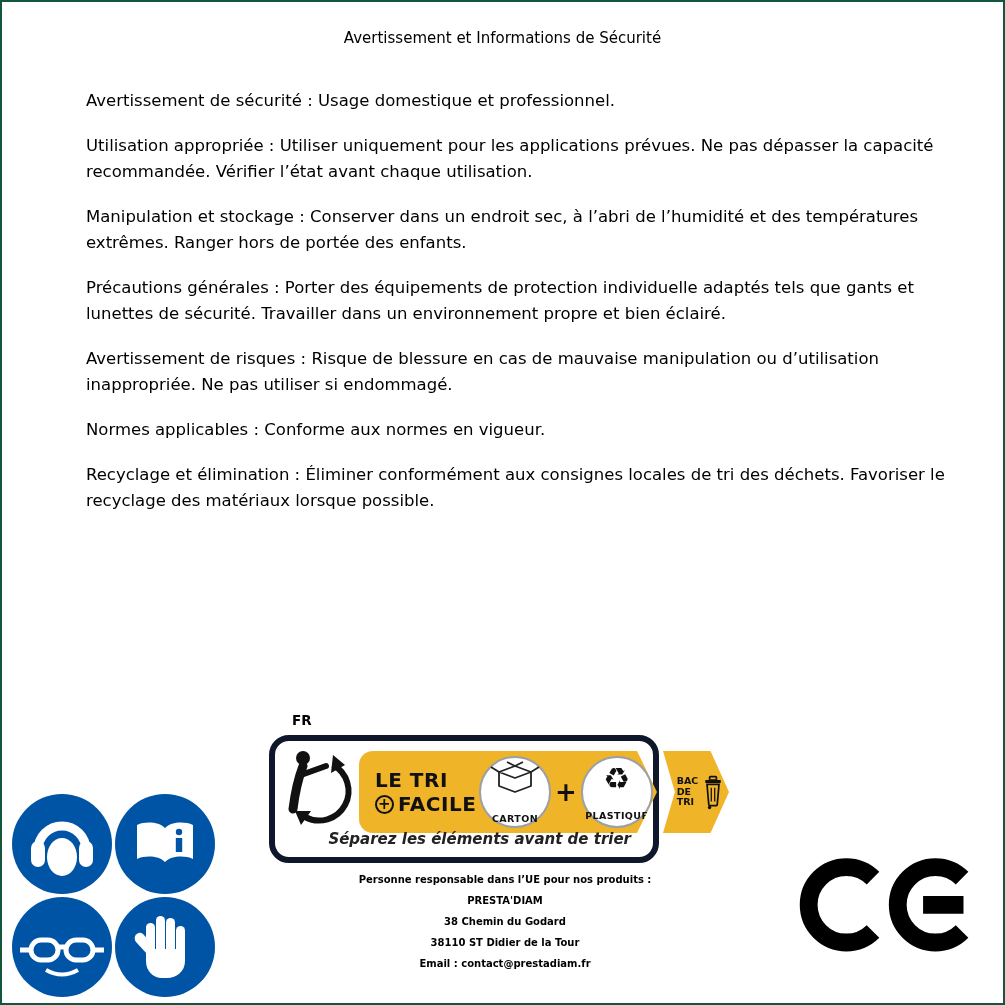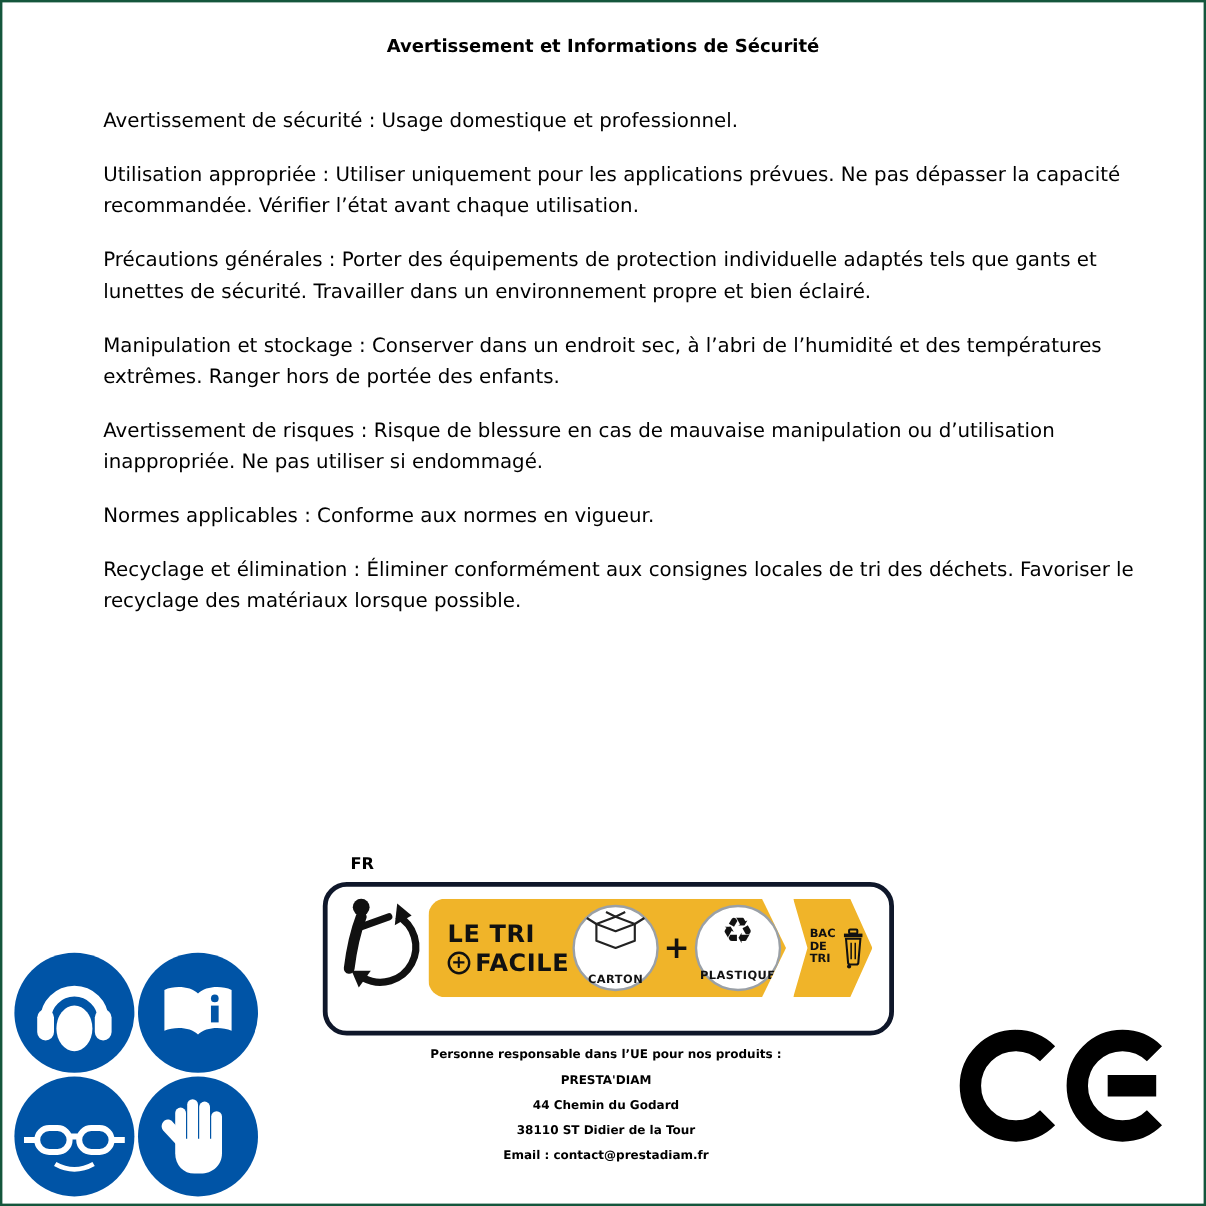--- a/index.html
+++ b/index.html
@@ -4,21 +4,21 @@
 <style>
   * { margin:0; padding:0; box-sizing:border-box; }
   html,body { background:#fff; }
   body { font-family:"DejaVu Sans","Liberation Sans",sans-serif; }
   .page{
     position:relative; width:1005px; height:1005px; background:#fff;
     border:2px solid #14563c; overflow:hidden; color:#000;
   }
   .title{
     position:absolute; top:27px; left:0; width:100%;
-    text-align:center; font-size:15px; font-weight:bold;
+    text-align:center; font-size:15px; font-weight:normal;
   }
   .body-text{
     position:absolute; top:86px; left:72px; width:876px;
     font-size:16.5px; line-height:26px;
   }
   .body-text p{ margin:0 0 19px 12px; }
 
   
   .pictos{
     position:absolute; left:10px; top:792px;
@@ -28,22 +28,22 @@
     width:100px; height:100px; border-radius:50%;
     background:#0054a6; display:flex; align-items:center; justify-content:center;
   }
 
   
   .fr-label{
     position:absolute; left:270px; top:710px;
     font-size:13.5px; font-weight:bold;margin-left:20px;
   }
   .triman-box{
-    position:absolute; left:267px; top:733px; width:476px; height:128px;
-    border:4px solid #0f172a; border-radius:20px; background:#fff;
+    position:absolute; left:267px; top:733px; width:390px; height:128px;
+    border:6px solid #0f172a; border-radius:20px; background:#fff;
   }
   .triman{ position:absolute; left:8px; top:8px; width:72px; height:90px; }
   .band-main{
     position:absolute; left:84px; top:10px; width:298px; height:82px;
     background:#f0b429; border-radius:14px 0 0 14px;
     clip-path:polygon(0 0, calc(100% - 20px) 0, 100% 50%, calc(100% - 20px) 100%, 0 100%);
     display:flex; align-items:center; padding-left:16px;
   }
   .tri-text{ width:104px; }
   .tri-line1{ font-size:20px; font-weight:800; letter-spacing:.5px; color:#111; line-height:24px; }
@@ -85,22 +85,22 @@
 </head>
 <body>
 
 <div class="page">
 
   <h1 class="title">Avertissement et Informations de Sécurité</h1>
 
   <div class="body-text">
     <p>Avertissement de sécurité : Usage domestique et professionnel.</p>
     <p>Utilisation appropriée : Utiliser uniquement pour les applications prévues. Ne pas dépasser la capacité recommandée. Vérifier l’état avant chaque utilisation.</p>
+    <p>Manipulation et stockage : Conserver dans un endroit sec, à l’abri de l’humidité et des températures extrêmes. Ranger hors de portée des enfants.</p>
     <p>Précautions générales : Porter des équipements de protection individuelle adaptés tels que gants et lunettes de sécurité. Travailler dans un environnement propre et bien éclairé.</p>
-    <p>Manipulation et stockage : Conserver dans un endroit sec, à l’abri de l’humidité et des températures extrêmes. Ranger hors de portée des enfants.</p>
     <p>Avertissement de risques : Risque de blessure en cas de mauvaise manipulation ou d’utilisation inappropriée. Ne pas utiliser si endommagé.</p>
     <p>Normes applicables : Conforme aux normes en vigueur.</p>
     <p>Recyclage et élimination : Éliminer conformément aux consignes locales de tri des déchets. Favoriser le recyclage des matériaux lorsque possible.</p>
   </div>
 
   <div class="pictos">
     <div class="picto">
       <svg width="100" height="100" viewBox="0 0 100 100" aria-hidden="true">
         <path d="M26 56 A 24 24 0 0 1 74 56" fill="none" stroke="#fff" stroke-width="9"></path>
         <rect x="19" y="47" width="14" height="26" rx="7" fill="#fff"></rect>
@@ -184,26 +184,27 @@
       </div>
       <svg width="24" height="40" viewBox="0 0 28 40" aria-hidden="true">
         <rect x="10" y="2" width="8" height="4" rx="1" fill="none" stroke="#111" stroke-width="2"></rect>
         <rect x="5" y="6" width="18" height="3.5" fill="#111"></rect>
         <path d="M7 11 L9 34 Q9 36 11 36 H17 Q19 36 19 34 L21 11 Z" fill="none" stroke="#111" stroke-width="2"></path>
         <path d="M12 15 V31 M16 15 V31" stroke="#111" stroke-width="1.5"></path>
         <circle cx="10" cy="38" r="2" fill="#111"></circle>
       </svg>
     </div>
 
+    <div class="tagline">Séparez les éléments avant de trier</div>
   </div>
 
   <div class="address">
     <div>Personne responsable dans l’UE pour nos produits :</div>
     <div>PRESTA'DIAM</div>
-    <div>44 Chemin du Godard</div>
+    <div>38 Chemin du Godard</div>
     <div>38110 ST Didier de la Tour</div>
     <div>Email : contact@prestadiam.fr</div>
   </div>
 
   <svg class="ce" viewBox="0 0 270 160" role="img" aria-label="CE">
     <path d="M110.9 41.1 A55 55 0 1 0 110.9 118.9" fill="none" stroke="#000" stroke-width="26"></path>
     <path d="M240.9 41.1 A55 55 0 1 0 240.9 118.9" fill="none" stroke="#000" stroke-width="26"></path>
     <path d="M184 80 H243" fill="none" stroke="#000" stroke-width="26"></path>
   </svg>
 

